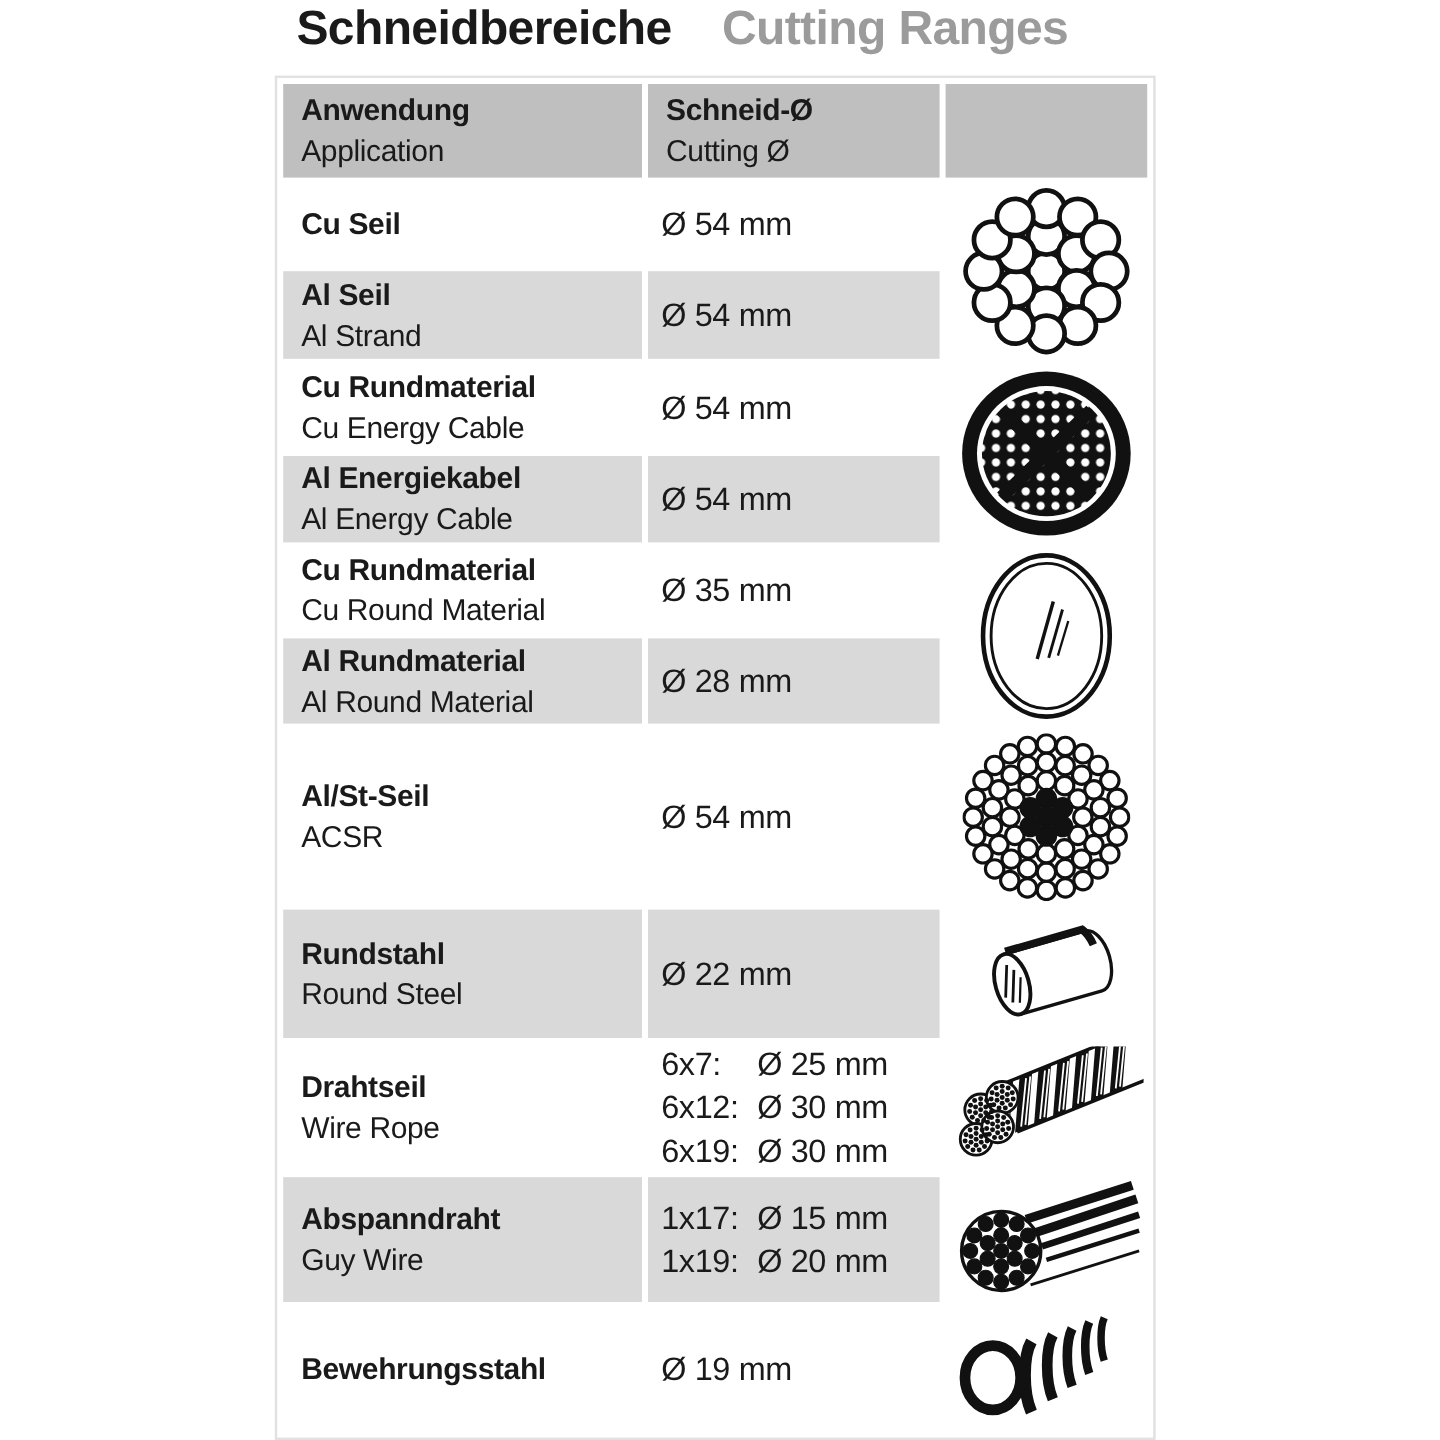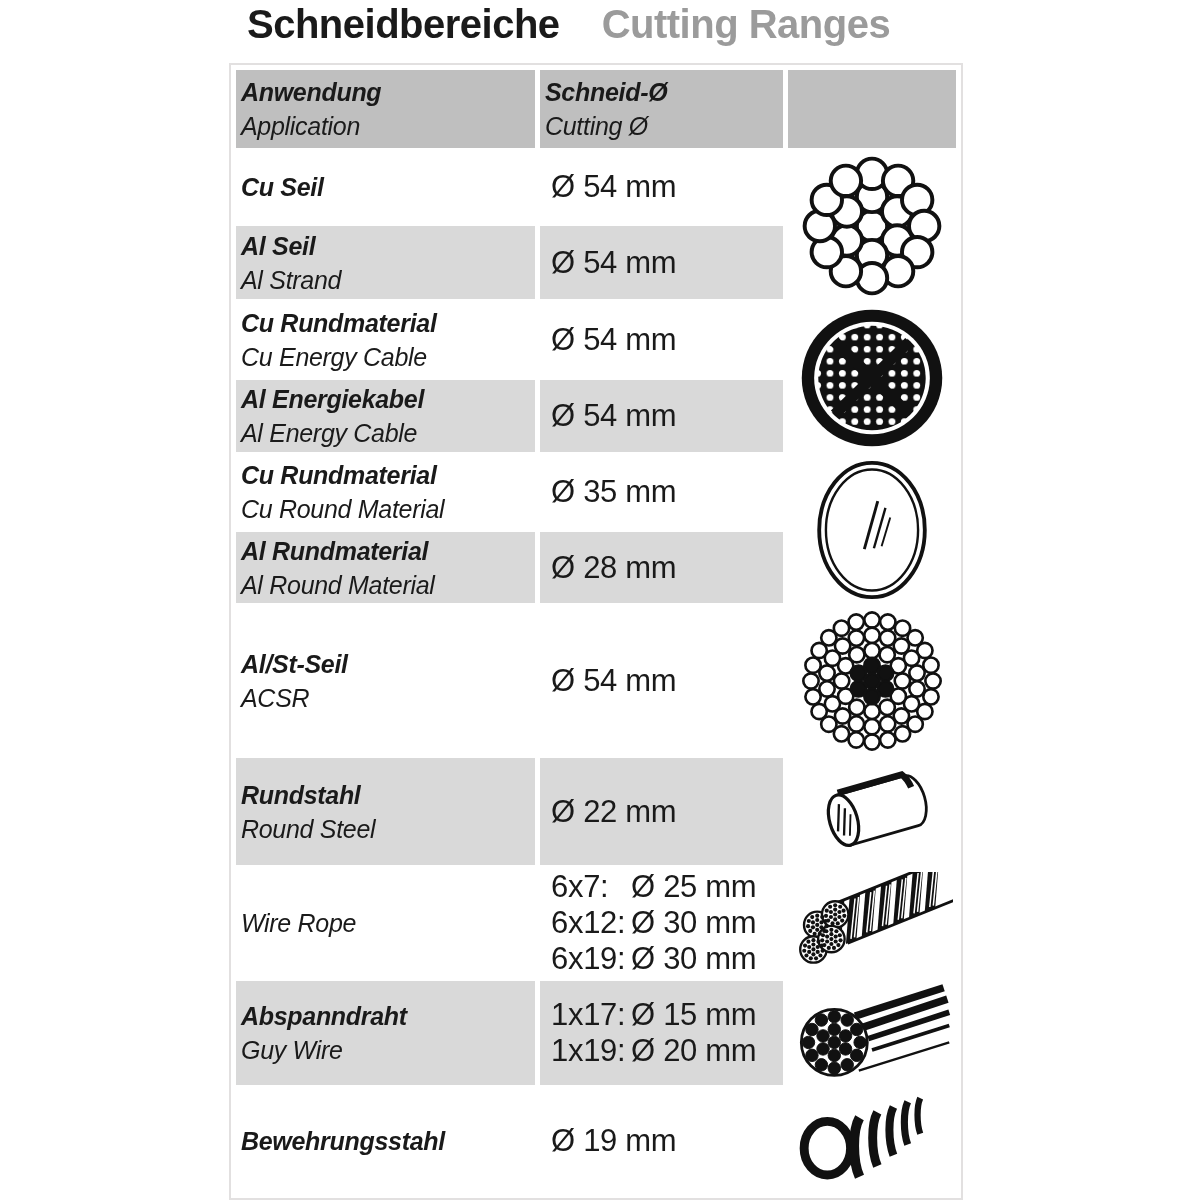--- a/index.html
+++ b/index.html
@@ -18,24 +18,24 @@
   .table-wrap{position:absolute;left:229px;top:63px;background:#fff;
               border:2px solid var(--table-border);padding:5px;}
   .grid{display:grid;
         grid-template-columns:299px 243px 168px;
         grid-template-rows:78px 70px 73px 73px 72px 72px 71px 147px 107px 108px 104px 104px;
         gap:4px 5px;background:#fff;}
   .cell{display:flex;flex-direction:column;justify-content:center;}
   .w{background:var(--row-bg);}
   .g{background:var(--row-alt-bg);}
   .hbg{background:var(--header-bg);}
-  .name{padding-left:5px;font-style:italic;}
+  .name{padding-left:15px;}
   .de{font-weight:bold;font-size:25px;line-height:34px;letter-spacing:-0.3px;}
   .en{font-weight:normal;font-size:25px;line-height:34px;letter-spacing:-0.3px;}
-  .spec{padding-left:11px;font-size:31px;letter-spacing:-0.3px;}
+  .spec{padding-left:11px;font-size:27px;letter-spacing:-0.3px;}
   .spec-line{display:flex;line-height:36px;}
   .size{width:80px;}
   .img-cell{background:#fff;display:flex;align-items:center;justify-content:center;}
   svg{display:block;}
 </style>
 </head>
 <body>
 
 <div class="canvas">
 
@@ -260,20 +260,21 @@
             <path d="M54,24 L126,24 A15,28 0 0 1 132,40" fill="none" stroke="#111" stroke-width="7"></path>
             <ellipse cx="52" cy="54" rx="15" ry="28" fill="#fff" stroke="#111" stroke-width="3.5"></ellipse>
             <line x1="52" y1="36" x2="43" y2="64" stroke="#111" stroke-width="2.5"></line>
             <line x1="57" y1="42" x2="48" y2="70" stroke="#111" stroke-width="2.5"></line>
             <line x1="61" y1="50" x2="54" y2="72" stroke="#111" stroke-width="2"></line>
           </g>
         </svg>
       </div>
 
       <div class="cell name w" style="grid-row:10;grid-column:1">
+        <div class="de">Drahtseil</div>
         <div class="en">Wire Rope</div>
       </div>
       <div class="cell spec w" style="grid-row:10;grid-column:2">
         <div class="spec-line">
             <span class="size">6x7:</span>
             <span>Ø 25 mm</span>
           </div>
         <div class="spec-line">
             <span class="size">6x12:</span>
             <span>Ø 30 mm</span>

